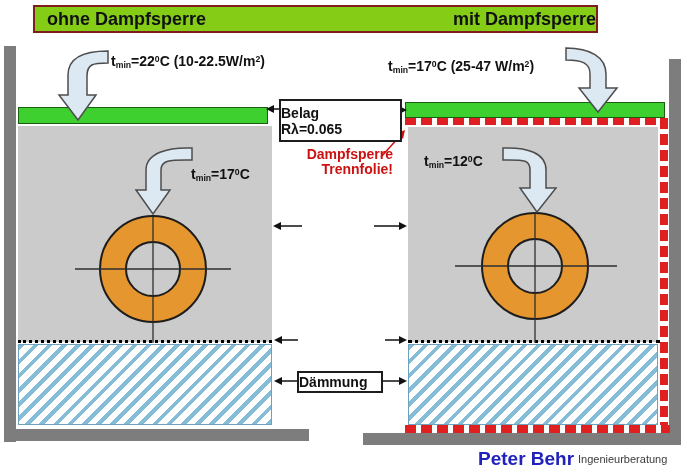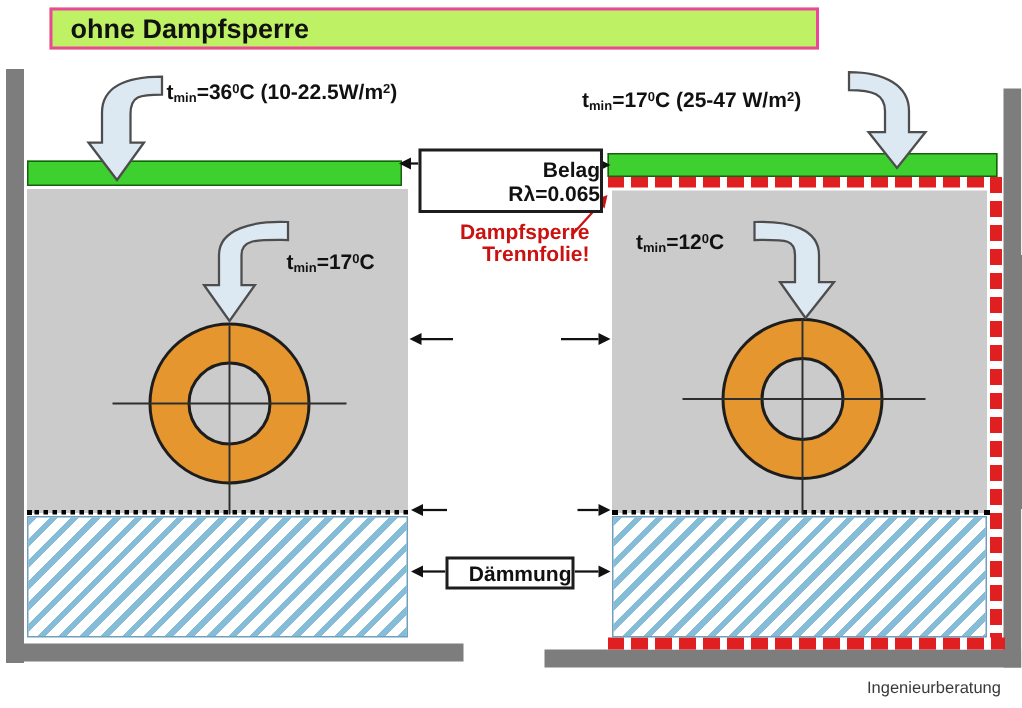--- a/index.html
+++ b/index.html
@@ -4,62 +4,63 @@
 <style>
   html,body{margin:0;padding:0;background:#ffffff;}
   body{font-family:"Liberation Sans","DejaVu Sans",sans-serif;}
   #stage{position:relative;width:681px;height:472px;background:#ffffff;overflow:hidden;}
   .abs{position:absolute;box-sizing:border-box;}
   .layer{z-index:1;}
   #overlay{position:absolute;left:0;top:0;z-index:2;pointer-events:none;}
   .lbl{z-index:3;}
 
   
-  .header-bar{left:33px;top:5px;width:513px;height:28px;background:#bef264;
-              border:2px solid #ec4899;z-index:3;}
+  .header-bar{left:33px;top:5px;width:565px;height:28px;background:#84cc16;
+              border:2px solid #7f1d1d;z-index:3;}
   .header-title{position:absolute;top:0;height:24px;line-height:24px;
                 font-weight:bold;font-size:18px;color:#111;white-space:nowrap;}
 
   
   .wall{background:#7d7d7d;}
 
   
   .green-layer{background:#3ed02e;border:1px solid #1b5e12;}
   .screed{background:#cbcbcb;}
   .pipe-outer{background:#e5962f;border:2px solid #1d1d1d;border-radius:50%;}
   .pipe-inner{background:#cbcbcb;border:2px solid #1d1d1d;border-radius:50%;}
   .foil-line{height:0;border-top:3px dotted #000;}
   .insulation{background:repeating-linear-gradient(135deg,#85bdd8 0 4px,#ffffff 4px 10px);
               border:1px solid #6fa0bd;}
   .barrier-h{background:repeating-linear-gradient(90deg,#e02020 0 11px,#ffffff 11px 16px);}
   .barrier-v{background:repeating-linear-gradient(180deg,#e02020 0 11px,#ffffff 11px 16px);}
 
   
   .label-box{background:#ffffff;border:2px solid #1d1d1d;display:flex;flex-direction:column;
-             align-items:flex-end;justify-content:center;font-weight:bold;font-size:14px;
+             align-items:flex-start;justify-content:center;font-weight:bold;font-size:14px;
              color:#111;text-align:center;line-height:16px;white-space:nowrap;}
   .note-red{color:#cc1111;font-weight:bold;font-size:14px;line-height:15px;text-align:right;
             white-space:nowrap;}
 
   
   .callout{font-weight:bold;font-size:14px;color:#111;white-space:nowrap;}
   .callout sub{font-size:0.62em;position:relative;top:0.25em;vertical-align:baseline;}
   .callout sup{font-size:0.62em;position:relative;top:-0.45em;vertical-align:baseline;}
 
   
   .footer-company{font-weight:bold;font-size:19px;color:#2121bd;white-space:nowrap;}
   .footer-subtitle{font-size:11px;color:#3a3a3a;white-space:nowrap;}
 </style>
 </head>
 <body>
 
 <div id="stage">
 
   <div class="abs header-bar">
     <span class="header-title" style="left:12px;">ohne Dampfsperre</span>
+    <span class="header-title" style="left:418px;">mit Dampfsperre</span>
   </div>
 
   <div class="abs layer wall" style="left:4px;top:46px;width:12px;height:396px;"></div>
   <div class="abs layer wall" style="left:4px;top:429px;width:305px;height:12px;"></div>
   <div class="abs layer wall" style="left:669px;top:59px;width:12px;height:386px;"></div>
   <div class="abs layer wall" style="left:363px;top:433px;width:318px;height:12px;"></div>
 
   <div class="abs layer green-layer" style="left:18px;top:107px;width:250px;height:17px;"></div>
   <div class="abs layer screed" style="left:18px;top:126px;width:254px;height:216px;"></div>
   <div class="abs layer pipe-outer" style="left:99px;top:215px;width:108px;height:108px;"></div>
@@ -127,20 +128,21 @@
     <span>Rλ=0.065</span>
   </div>
   <div class="abs lbl note-red" style="left:283px;top:147px;width:110px;">
     <div>Dampfsperre</div>
     <div>Trennfolie!</div>
   </div>
   <div class="abs lbl label-box" style="left:297px;top:371px;width:86px;height:22px;">
     <span>Dämmung</span>
   </div>
 
-  <div class="abs lbl callout" style="left:111px;top:53px;"><span>t</span><sub>min</sub><span>=36</span><sup>0</sup><span>C (10-22.5W/m</span><sup>2</sup><span>)</span></div>
+  <div class="abs lbl callout" style="left:111px;top:53px;"><span>t</span><sub>min</sub><span>=22</span><sup>0</sup><span>C (10-22.5W/m</span><sup>2</sup><span>)</span></div>
   <div class="abs lbl callout" style="left:388px;top:58px;"><span>t</span><sub>min</sub><span>=17</span><sup>0</sup><span>C (25-47 W/m</span><sup>2</sup><span>)</span></div>
   <div class="abs lbl callout" style="left:191px;top:166px;"><span>t</span><sub>min</sub><span>=17</span><sup>0</sup><span>C</span></div>
   <div class="abs lbl callout" style="left:424px;top:153px;"><span>t</span><sub>min</sub><span>=12</span><sup>0</sup><span>C</span></div>
 
+  <span class="abs lbl footer-company" style="left:478px;top:448px;">Peter Behr</span>
   <span class="abs lbl footer-subtitle" style="left:578px;top:453px;">Ingenieurberatung</span>
 
 </div>
 
 </body></html>

